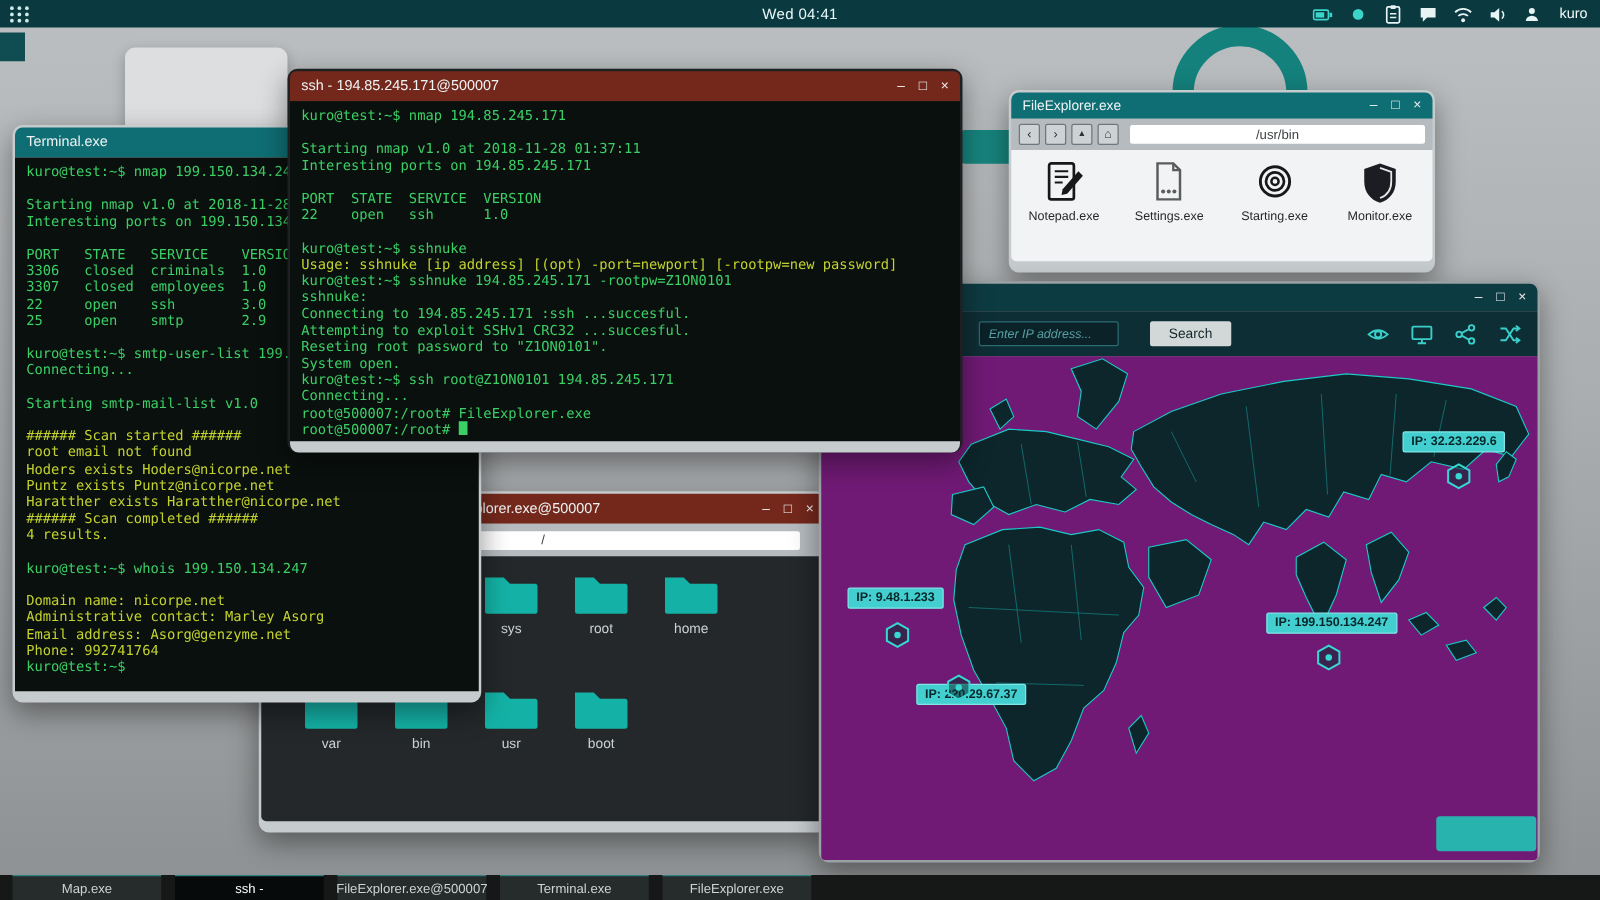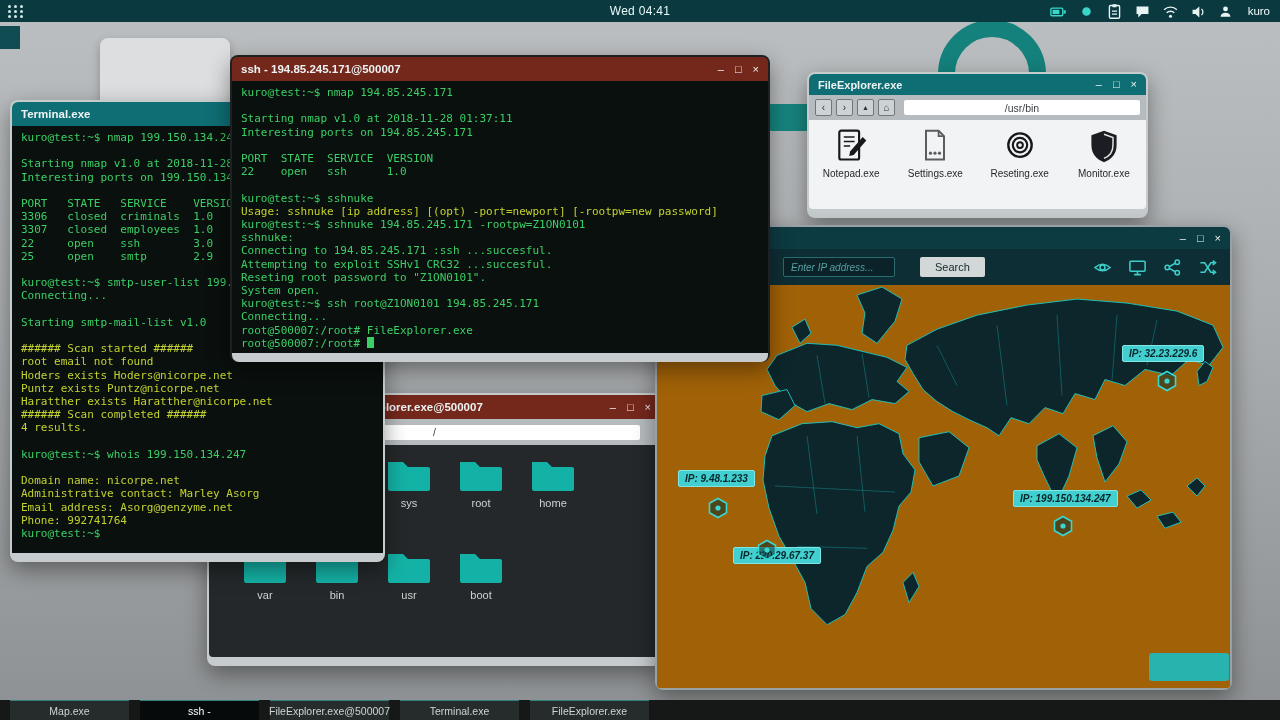--- a/index.html
+++ b/index.html
@@ -25,21 +25,21 @@
   .frag-corner { left:0; top:26px; width:20px; height:23px; background:#0f4d52; }
 
   
   .window { position:absolute; background:#c6cbce; border-radius:8px; padding:2px 2px 9px 2px;
     box-shadow:0 8px 22px rgba(0,0,0,.4); display:flex; flex-direction:column; }
   .titlebar { height:24px; flex:0 0 24px; display:flex; align-items:center; padding:0 9px;
     border-radius:6px 6px 0 0; font-size:11.5px; color:#eef3f3; }
   .tb-teal { background:#0e6e74; }
   .tb-maroon { background:#74281c; }
   .tb-dark { background:#0d3b42; }
-  .title { white-space:nowrap; overflow:hidden;font-weight:bold; }
+  .title { white-space:nowrap; overflow:hidden; }
   .title-center { flex:1; text-align:center; }
   .winbtns { margin-left:auto; display:flex; gap:11px; }
   .wbtn { font-size:11px; line-height:1; color:#f0f0f0; cursor:pointer; }
 
   
   .term-body { flex:1; background:#0a100d; overflow:hidden; padding:5px 9px;
     font-family:"DejaVu Sans Mono",monospace; font-size:11px; line-height:13.2px; white-space:pre; }
   .t-g { color:#3bcf66; }
   .t-y { color:#c3d22f; }
   .cursor { display:inline-block; width:7px; height:11px; background:#3bcf66; vertical-align:-1px; }
@@ -80,21 +80,21 @@
   .win-map .titlebar { height:22px; flex-basis:22px; }
   .map-title { color:#8fb4b8; }
   .map-toolbar { height:36px; flex:0 0 36px; background:#0e2e35; display:flex; align-items:center; }
   .ip-search { margin-left:126px; width:112px; height:20px; background:#0a2228; border:1px solid #2a6b70;
     border-radius:2px; color:#bfe3e3; font-size:10px; font-style:italic; padding:0 7px; outline:none; }
   .ip-search::placeholder { color:#58a0a3; }
   .search-btn { margin-left:25px; height:20px; padding:0 15px; background:#d2d8d8; color:#15282b;
     border:none; border-radius:2px; font-size:11px; cursor:pointer; }
   .map-tools { margin-left:auto; display:flex; align-items:center; gap:16px; margin-right:13px; }
   .map-tools svg { width:19px; height:19px; display:block; cursor:pointer; }
-  .map-body { position:relative; flex:1; background:#a16207; border-radius:0 0 3px 3px; overflow:hidden;font-style:italic; }
+  .map-body { position:relative; flex:1; background:#701a75; border-radius:0 0 3px 3px; overflow:hidden; }
   .map-svg { position:absolute; inset:0; width:100%; height:100%; }
   .ip-label { position:absolute; background:#43cfcf; border:1px solid #7fe6e6; color:#07262a;
     font-size:10px; font-weight:bold; padding:2px 6px; border-radius:2px; white-space:nowrap; cursor:pointer; }
   .node { position:absolute; width:22px; height:22px; cursor:pointer; }
   .node svg { width:22px; height:22px; display:block; }
   .map-action { position:absolute; left:492px; top:368px; width:80px; height:28px; background:#29b3ae;
     border-radius:3px; cursor:pointer; }
 
   
   .taskbar { position:absolute; left:0; right:0; bottom:0; height:20px; background:#161818;
@@ -309,21 +309,21 @@
             <circle cx="25" cy="28" r="1.8" fill="#5a5d5f"></circle>
           </svg>
         <div class="app-label">Settings.exe</div>
       </div>
       <div class="app-item">
         <svg viewBox="0 0 40 40">
           <circle cx="20" cy="19" r="13" fill="none" stroke="#17181a" stroke-width="2.6"></circle>
           <circle cx="20" cy="19" r="8" fill="none" stroke="#17181a" stroke-width="2.4"></circle>
           <circle cx="20" cy="19" r="3.2" fill="none" stroke="#17181a" stroke-width="2.2"></circle>
           </svg>
-        <div class="app-label">Reseting.exe</div>
+        <div class="app-label">Starting.exe</div>
       </div>
       <div class="app-item">
         <svg viewBox="0 0 40 40">
           <path d="M20 3 L34 8 V19 C34 29 28 35.5 20 38 C12 35.5 6 29 6 19 V8 Z" fill="#1b1d22"></path>
           <path d="M20 7 L30 10.5 V19 C30 26.5 26 31.5 20 33.8" fill="none" stroke="#e8e8e8" stroke-width="1.6"></path>
           </svg>
         <div class="app-label">Monitor.exe</div>
       </div>
     </div>
   </section>

